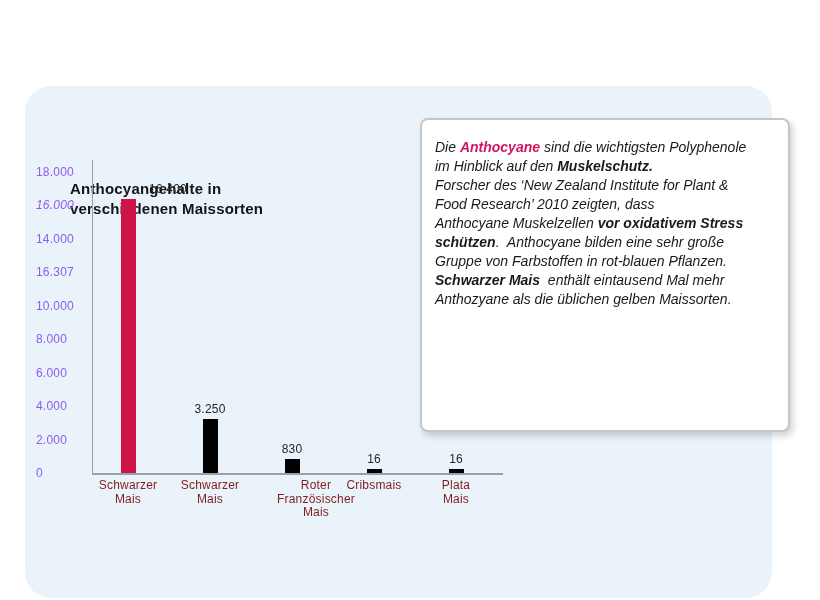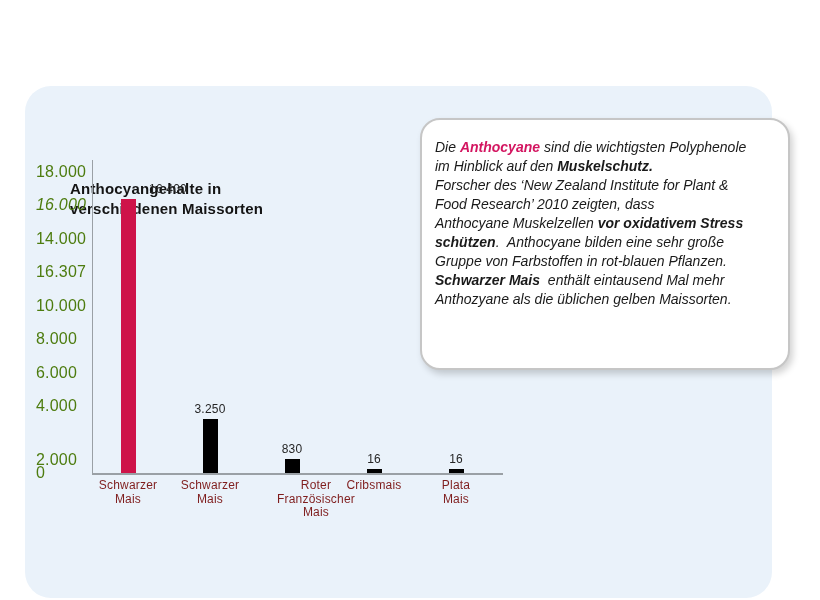--- a/index.html
+++ b/index.html
@@ -15,36 +15,36 @@
     position:absolute;left:45px;top:93px;
     font-size:15px;font-weight:700;color:#141414;line-height:20px;
     white-space:pre-line;letter-spacing:0.2px;
   }
   .plot{
     position:absolute;left:92px;top:160px;width:410px;height:313px;
     border-left:1.5px solid #9aa0a5;border-bottom:2px solid #9aa0a5;
     box-sizing:content-box;
   }
   .ytick{
-    position:absolute;left:36px;width:50px;font-size:16px;color:#4d7c0f;
+    position:absolute;left:36px;width:50px;font-size:12px;color:#8b5cf6;
     transform:translateY(-50%);text-align:left;letter-spacing:0.2px;
   }
   .bar{position:absolute;}
   .bar-value{
     position:absolute;width:80px;text-align:center;font-size:12px;color:#262626;
     letter-spacing:0.2px;
   }
   .cat-label{
     position:absolute;top:479px;width:90px;text-align:center;
     font-size:12px;line-height:13.5px;color:#7f1d1d;white-space:pre-line;
     letter-spacing:0.2px;
   }
   .infobox{
-    position:absolute;left:420px;top:118px;width:370px;height:252px;
-    background:#ffffff;border:2px solid #c6c6c6;border-radius:20px;
+    position:absolute;left:420px;top:118px;width:370px;height:314px;
+    background:#ffffff;border:2px solid #c6c6c6;border-radius:8px;
     box-sizing:border-box;box-shadow:3px 4px 7px rgba(0,0,0,0.18);
   }
   .infobox-content{
     padding:18px 12px 0 13px;
     font-size:14px;font-style:italic;line-height:19px;color:#1a1a1a;
   }
   .para{white-space:pre-wrap;margin:0;}
   .para + .para{margin-top:22px;}
   .seg-bold{font-weight:700;}
   .seg-accent{font-weight:700;}
@@ -54,21 +54,21 @@
 
 <div class="page">
   <div class="panel">
     <div class="chart-title">Anthocyangehalte in
 verschiedenen Maissorten</div>
   </div>
 
   <div class="plot"></div>
   <div id="yticks">
       <div class="ytick" style="top: 473px;">0</div>
-      <div class="ytick" style="top: 439.556px; margin-top: 20px;">2.000</div>
+      <div class="ytick" style="top: 439.556px;">2.000</div>
       <div class="ytick" style="top: 406.111px;">4.000</div>
       <div class="ytick" style="top: 372.667px;">6.000</div>
       <div class="ytick" style="top: 339.222px;">8.000</div>
       <div class="ytick" style="top: 305.778px;">10.000</div>
       <div class="ytick" style="top: 272.333px;">16.307</div>
       <div class="ytick" style="top: 238.889px;">14.000</div>
       <div class="ytick" style="top: 205.444px; font-style: italic;">16.000</div>
       <div class="ytick" style="top: 172px;">18.000</div>
     </div>
   <div id="bars">

